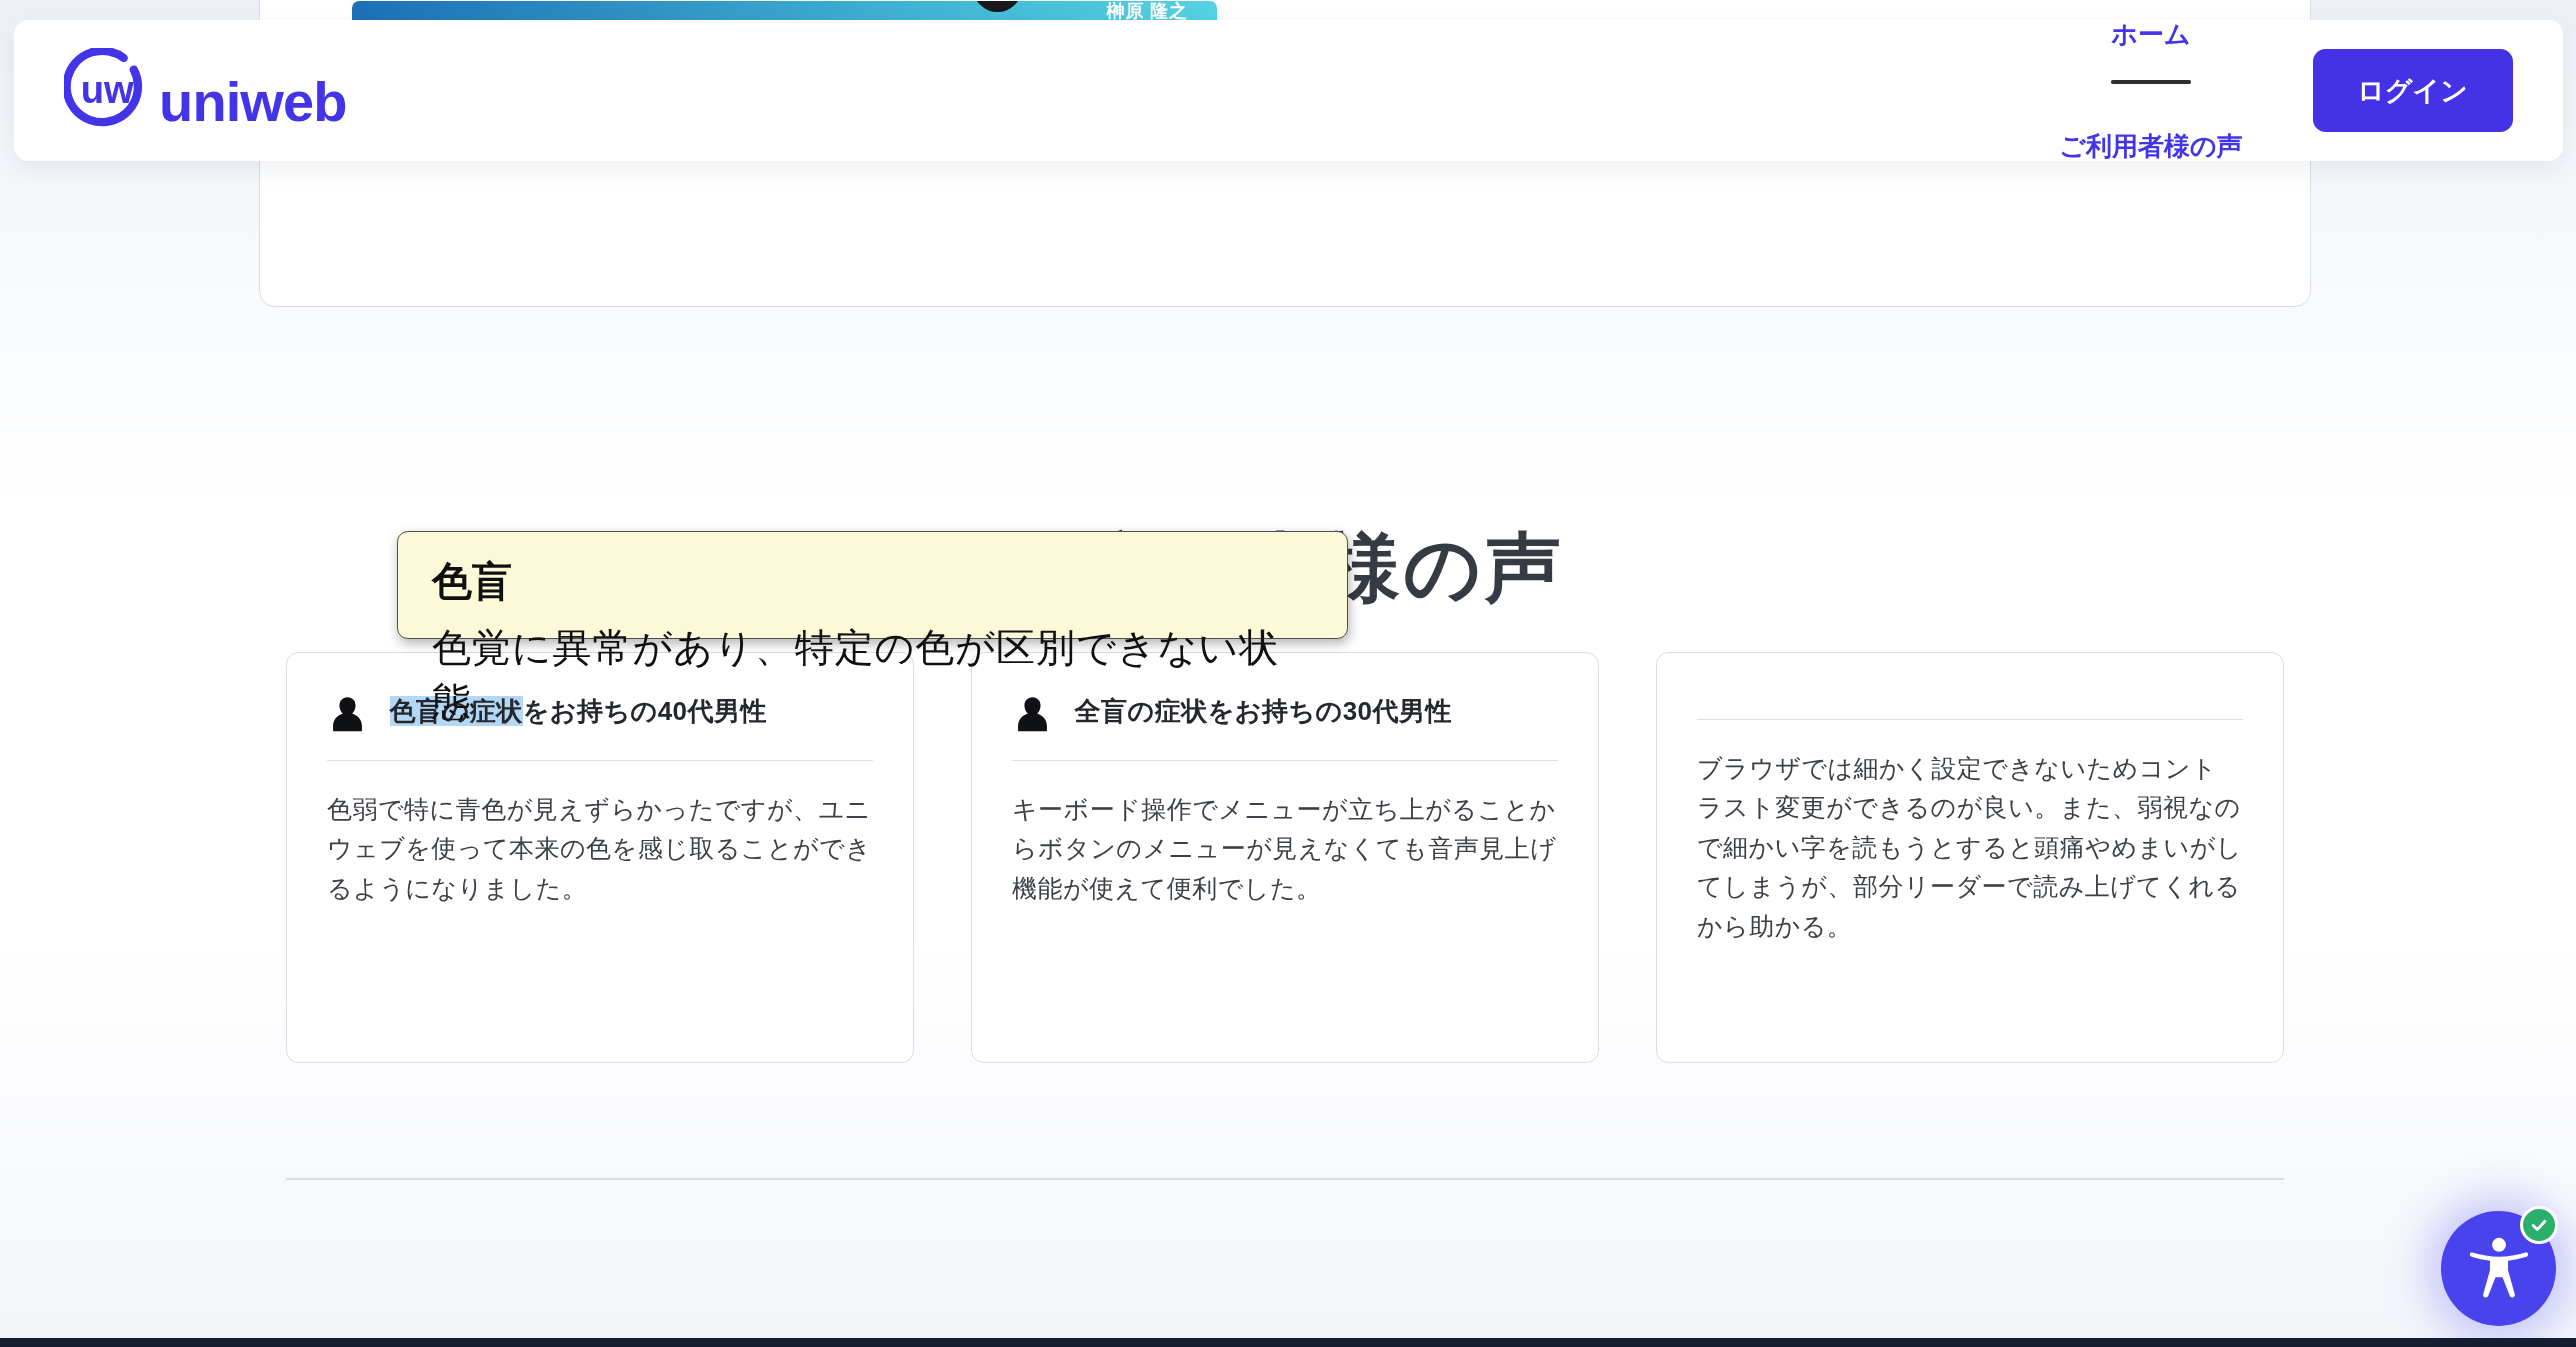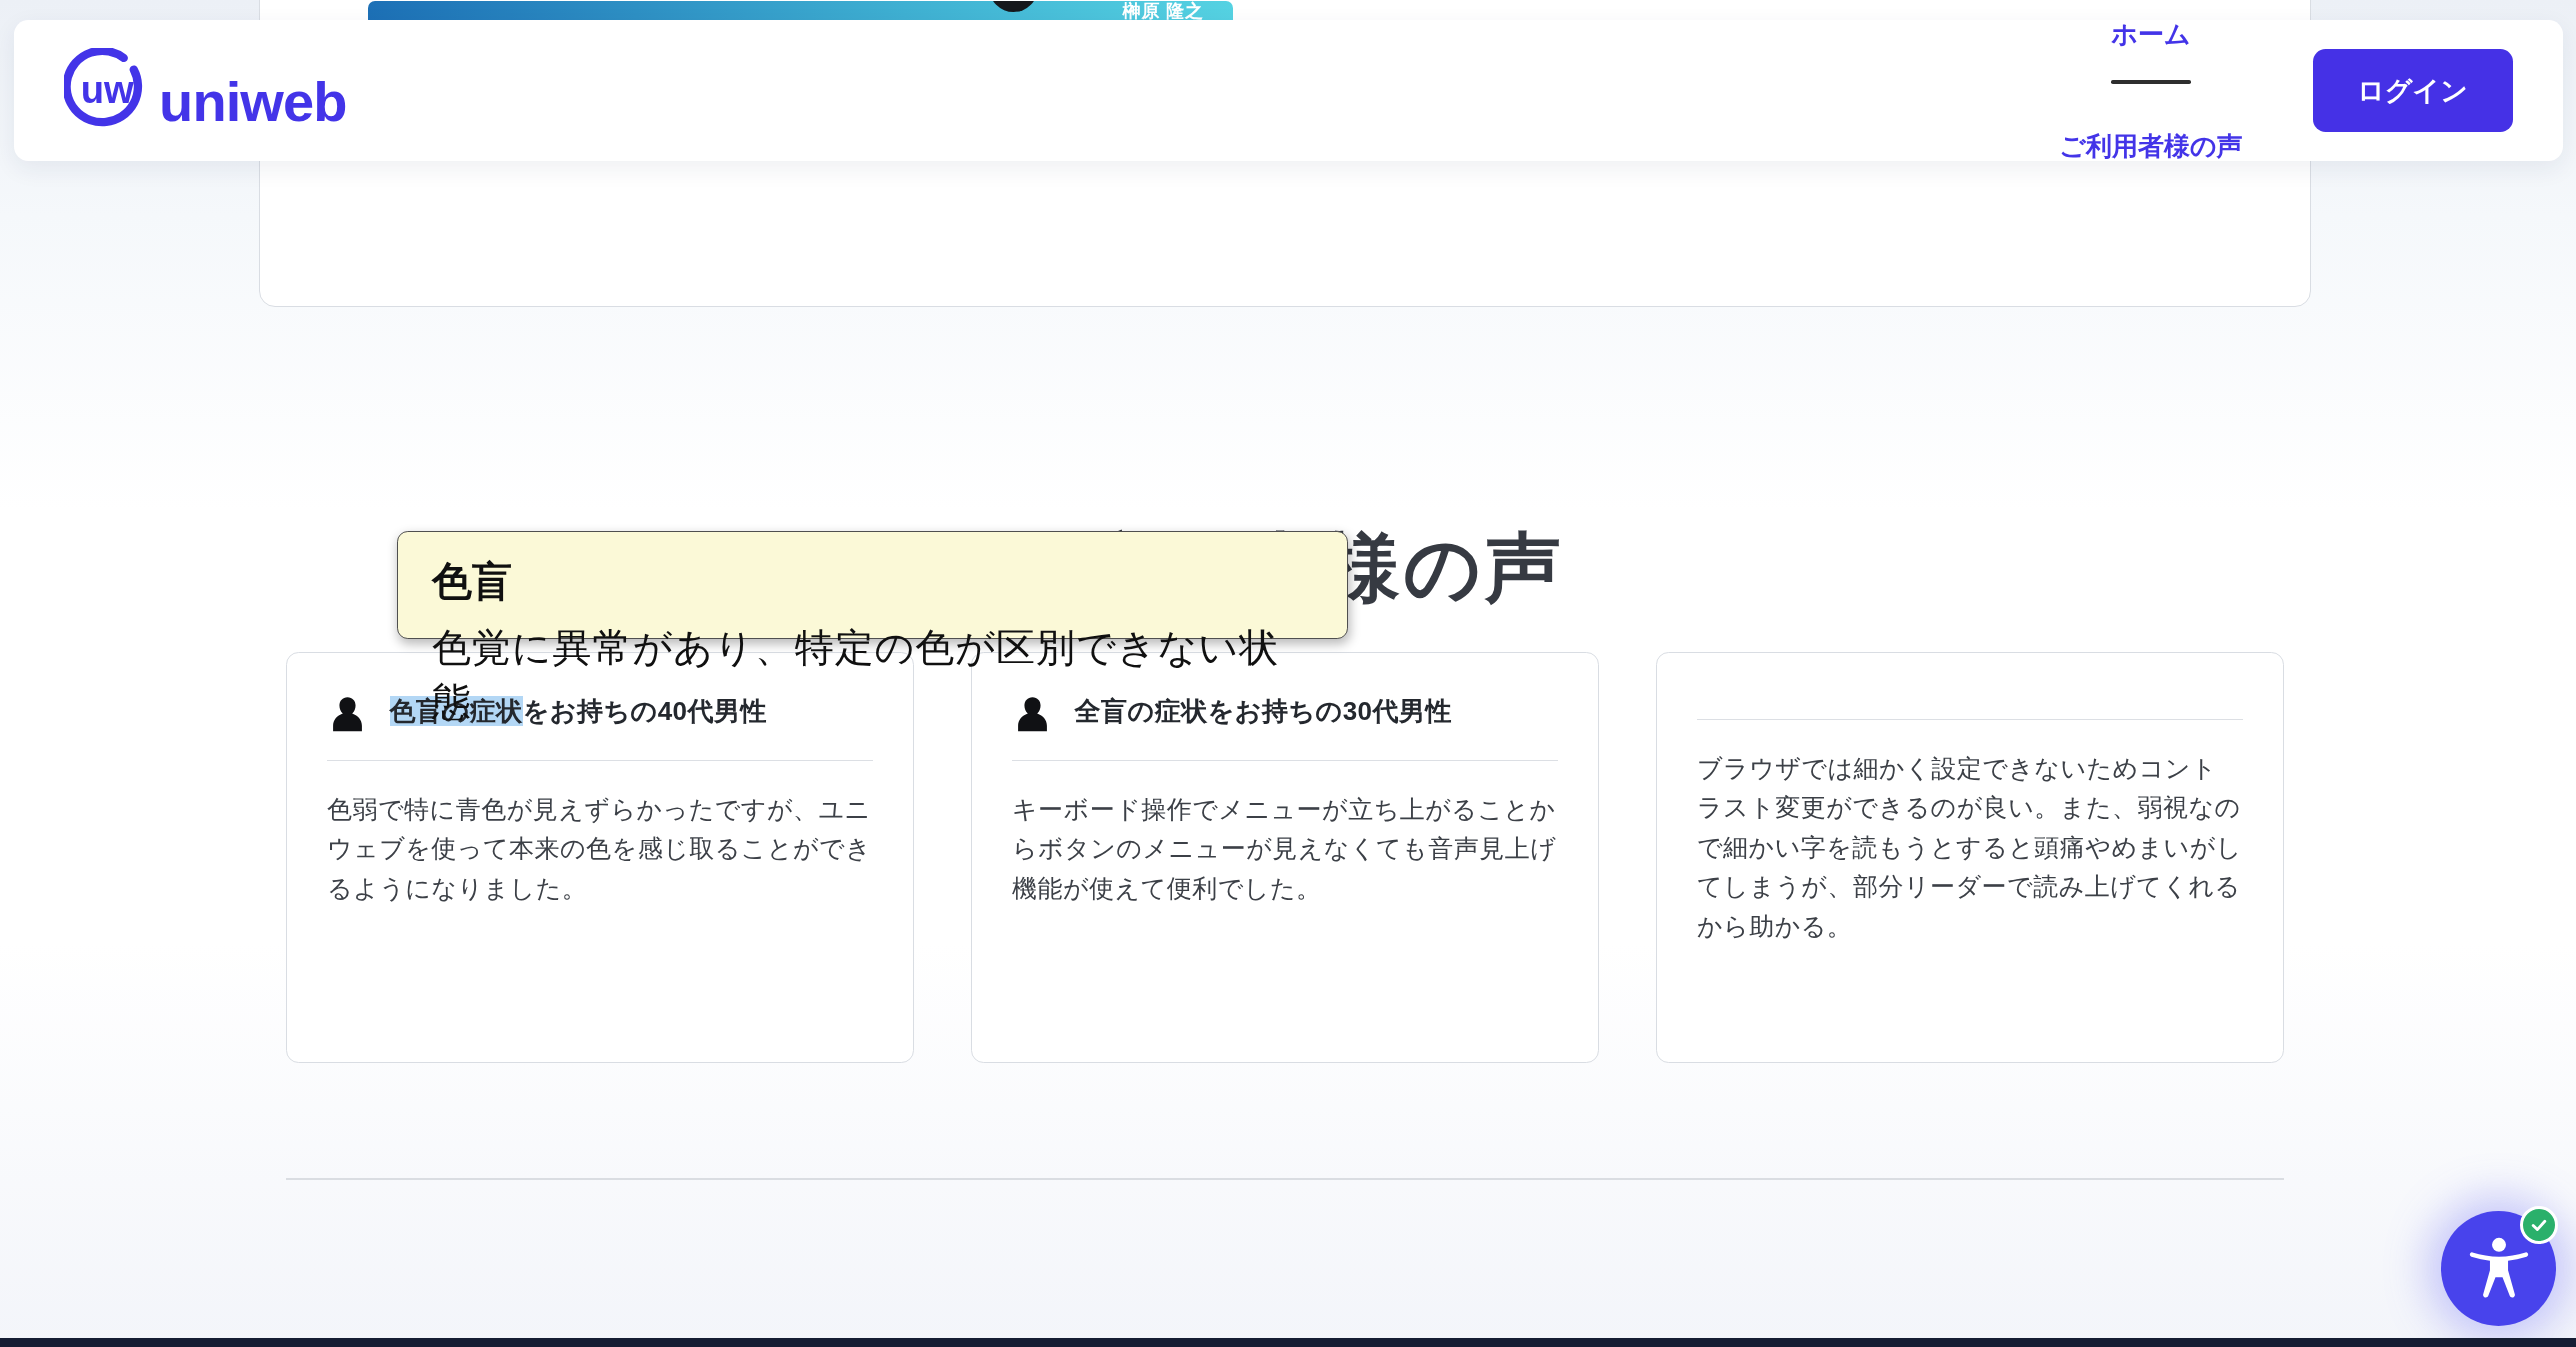--- a/index.html
+++ b/index.html
@@ -7,21 +7,21 @@
     width:2576px;height:1347px;overflow:hidden;position:relative;
     font-family:"Liberation Sans","DejaVu Sans",sans-serif;
     background:linear-gradient(180deg,#ecf0f6 0%,#f5f8fb 16%,#ffffff 38%,#ffffff 70%,#f3f5fa 100%);
   }
   
   .remnant-card{
     position:absolute;left:259px;top:-23.4px;width:2050px;height:328px;
     background:#fff;border:0.9px solid #d9dde3;border-radius:16px;z-index:1;
   }
   .scroll-band{
-    position:absolute;left:108px;top:23.4px;width:865px;height:33px;overflow:hidden;z-index:2;
+    position:absolute;left:92px;top:23.4px;width:865px;height:33px;overflow:hidden;z-index:2;
     background:linear-gradient(90deg,var(--band-start),#3fb0d2 62%,var(--band-end));
     border-radius:7px;
   }
   .band-avatar{position:absolute;left:621px;top:-38px;width:49px;height:49px;border-radius:50%;background:#16181c;}
   .band-name{position:absolute;right:29px;top:-1.8px;color:#fff;font-size:18px;font-weight:700;letter-spacing:0.9px;}
   
   .header{
     position:absolute;left:13.5px;top:20px;width:2549px;height:141px;background:#fff;
     border-radius:14.4px;z-index:10;display:flex;align-items:center;padding:0 50px;
     box-sizing:border-box;box-shadow:0 7.2px 23.4px rgba(30,40,80,.07);

